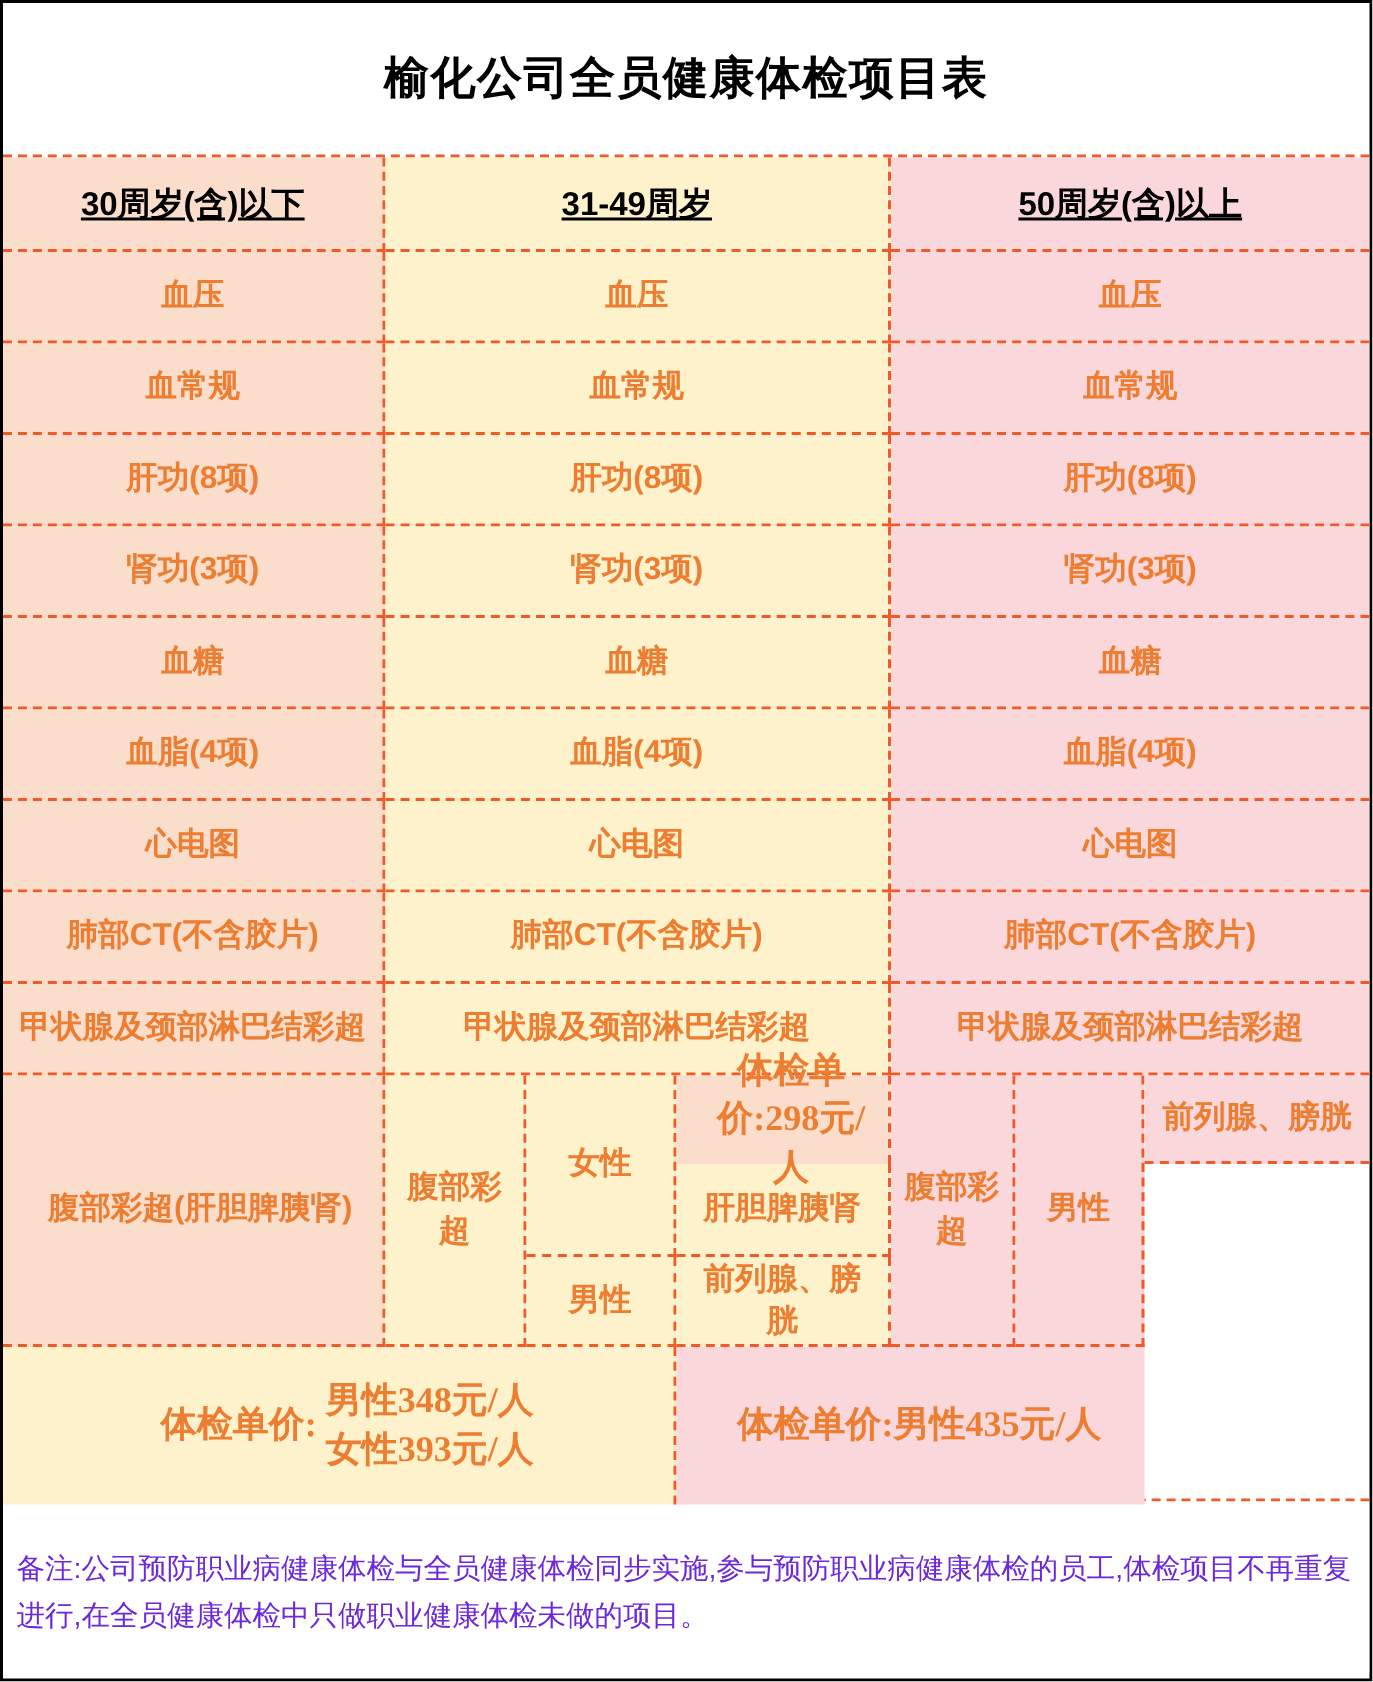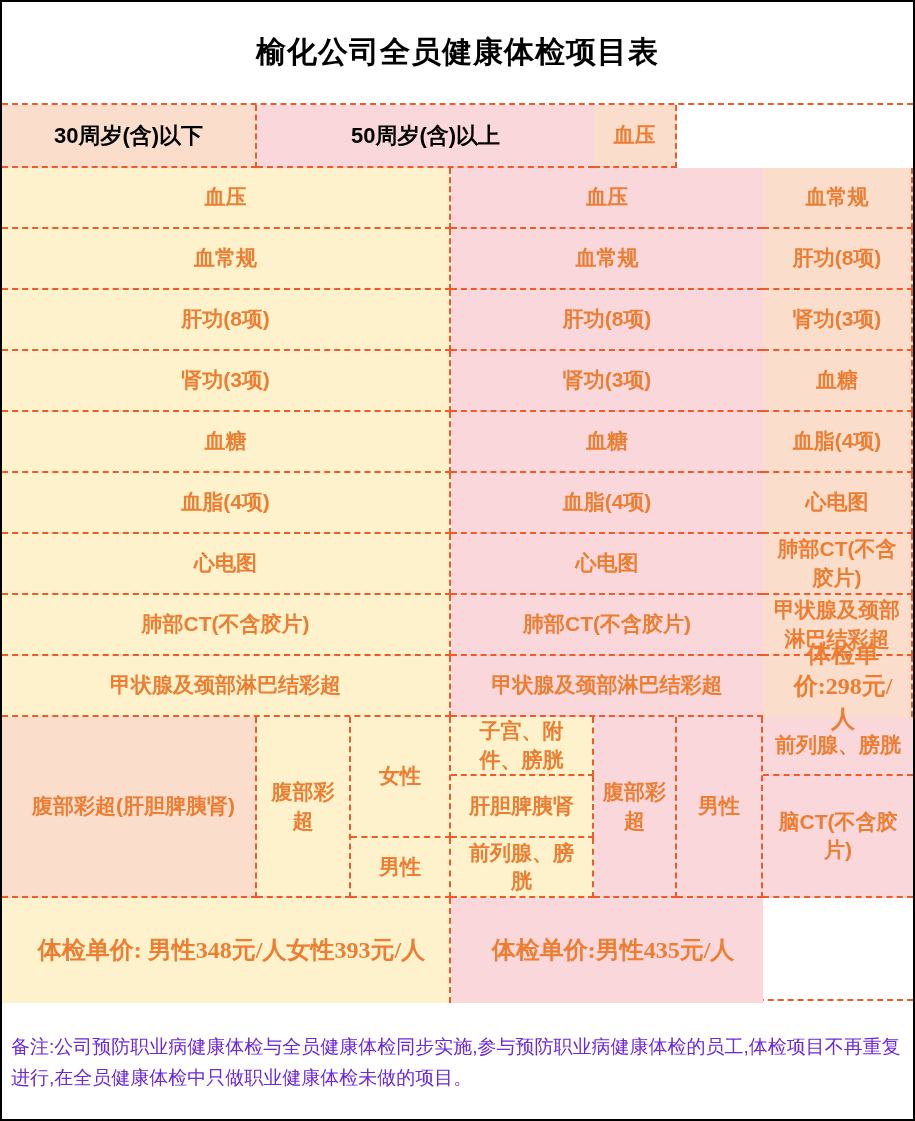--- a/index.html
+++ b/index.html
@@ -40,40 +40,40 @@
     line-height:1.35;
     padding:4px 8px;
     border-right:2px dashed var(--bd);
     border-bottom:2px dashed var(--bd);
   }
   .bg1{background:var(--c1bg);}
   .bg2{background:var(--c2bg);}
   .bg3{background:var(--c3bg);}
   .no-r{border-right:none;}
   .no-b{border-bottom:none;padding-left:20px;}
-  .hdr{color:#000;font-size:22px;}
+  .hdr{color:#000;font-size:22px;text-decoration:underline;}
   .sp3{grid-column:span 3;}
   
   .u-c1{grid-row:11/14;grid-column:1;padding-left:18px;}
   .u-c2label{grid-row:11/14;grid-column:2;}
   .u-female{grid-row:11/13;grid-column:3;}
   .u-f1{grid-row:11/12;grid-column:4;}
   .u-f2{grid-row:12/13;grid-column:4;}
   .u-male-mid{grid-row:13/14;grid-column:3;}
   .u-m1-mid{grid-row:13/14;grid-column:4;}
   .u-c3label{grid-row:11/14;grid-column:5;}
   .u-male-r{grid-row:11/14;grid-column:6;}
   .u-m1-r{grid-row:11/12;grid-column:7;}
   .u-m2-r{grid-row:12/14;grid-column:7;}
   .price{
     font-family:"Liberation Serif",serif;
     font-size:24px;
   }
   .price-flex{display:flex;align-items:center;justify-content:center;gap:6px;}
-  .price-stack{display:flex;flex-direction:row;align-items:flex-end;text-align:left;}
+  .price-stack{display:flex;flex-direction:column;align-items:flex-end;text-align:left;}
   .note-area{
     height:114px;
     padding:30px 9px 6px 9px;
     background:#fff;
   }
   .note-area p{
     color:#6d28d9;
     font-size:19px;
     line-height:31px;
     text-align:left;
@@ -84,20 +84,21 @@
 
 <div class="page">
 
   <div class="title-bar">
     <h1>榆化公司全员健康体检项目表</h1>
   </div>
 
   <div class="grid">
 
     <div class="cell hdr bg1">30周岁(含)以下</div>
+    <div class="cell hdr bg2 sp3">31-49周岁</div>
     <div class="cell hdr bg3 sp3 no-r">50周岁(含)以上</div>
 
     <div class="cell bg1">血压</div>
     <div class="cell bg2 sp3">血压</div>
     <div class="cell bg3 sp3 no-r">血压</div>
 
     <div class="cell bg1">血常规</div>
     <div class="cell bg2 sp3">血常规</div>
     <div class="cell bg3 sp3 no-r">血常规</div>
 
@@ -126,29 +127,27 @@
     <div class="cell bg3 sp3 no-r">肺部CT(不含胶片)</div>
 
     <div class="cell bg1">甲状腺及颈部淋巴结彩超</div>
     <div class="cell bg2 sp3">甲状腺及颈部淋巴结彩超</div>
     <div class="cell bg3 sp3 no-r">甲状腺及颈部淋巴结彩超</div>
 
     <div class="cell bg1 u-c1">腹部彩超(肝胆脾胰肾)</div>
 
     <div class="cell bg2 u-c2label">腹部彩超</div>
     <div class="cell bg2 u-female">女性</div>
-    <div class="cell bg2 u-f1">子宫、附件、膀胱</div>
     <div class="cell bg2 u-f2">肝胆脾胰肾</div>
     <div class="cell bg2 u-male-mid">男性</div>
     <div class="cell bg2 u-m1-mid">前列腺、膀胱</div>
 
     <div class="cell bg3 u-c3label">腹部彩超</div>
     <div class="cell bg3 u-male-r">男性</div>
     <div class="cell bg3 u-m1-r no-r">前列腺、膀胱</div>
-    <div class="cell bg3 u-m2-r no-r">脑CT(不含胶片)</div>
 
     <div class="cell bg1 price no-b">体检单价:298元/人</div>
     <div class="cell bg2 sp3 price no-b">
       <div class="price-flex">
         <span>体检单价:</span>
         <span class="price-stack">
           <span>男性348元/人</span>
           <span>女性393元/人</span>
         </span>
       </div>

